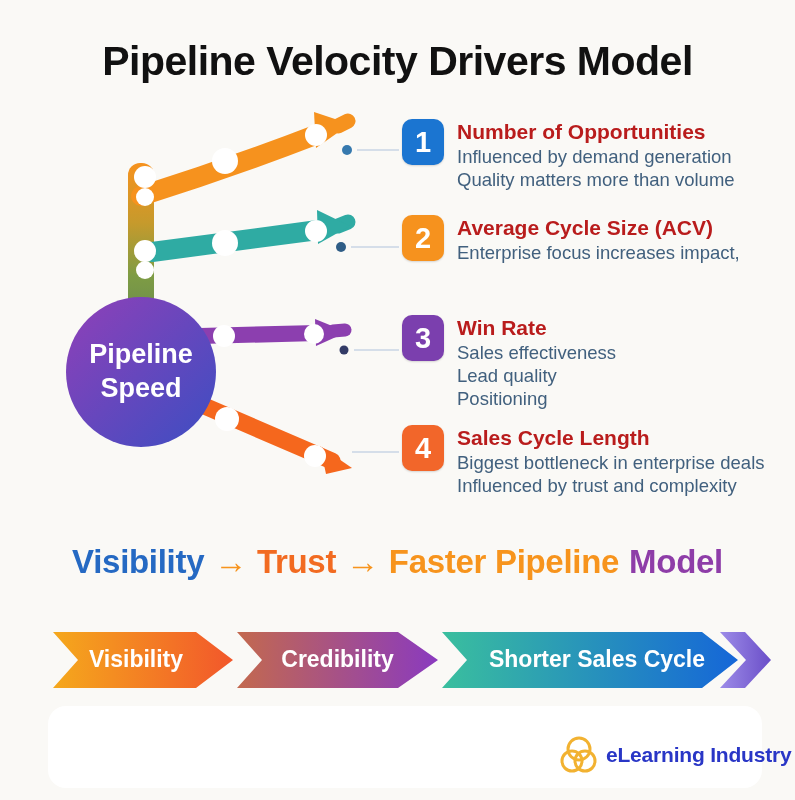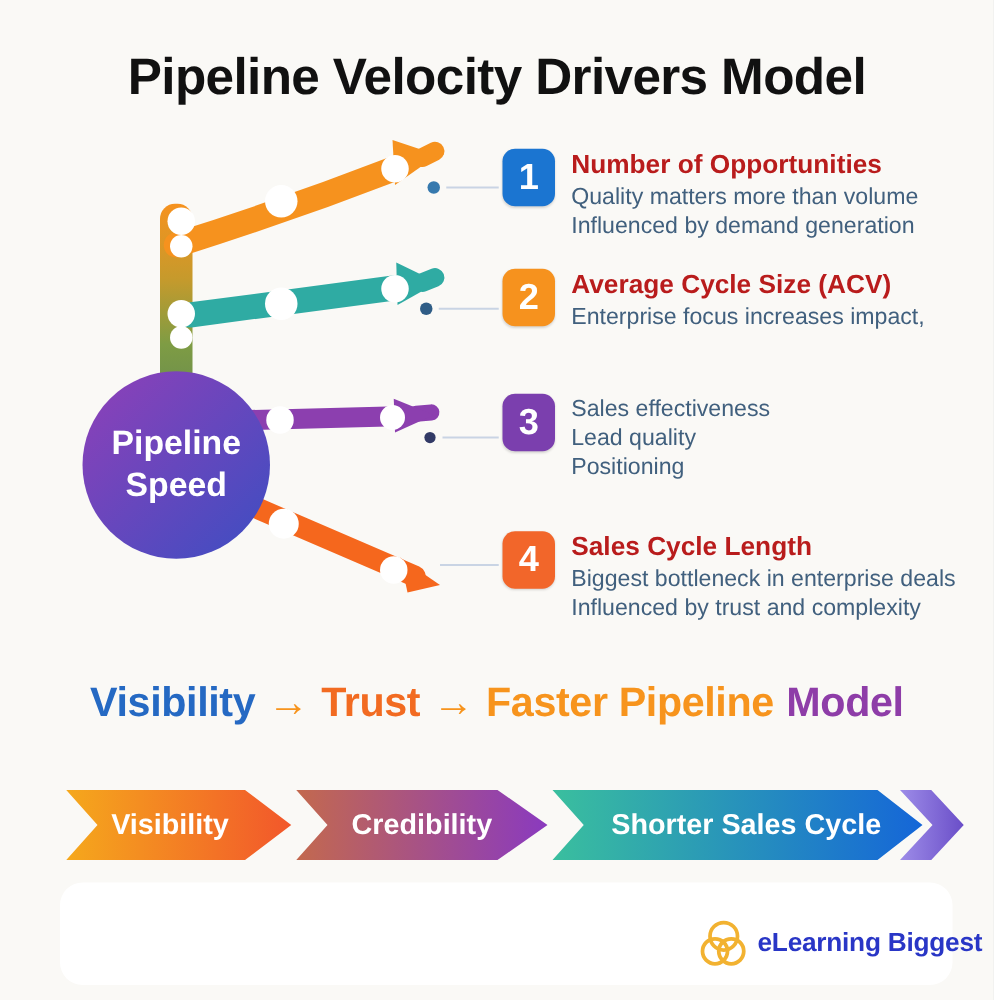--- a/index.html
+++ b/index.html
@@ -171,36 +171,37 @@
       <polygon points="720,632 745,632 771,660 745,688 720,688 746,660" fill="url(#chev4)"></polygon>
     </g>
   </svg>
 
   <div class="hub-label">Pipeline Speed</div>
 
   <div class="driver driver-1">
     <div class="num-box" style="background: rgb(27, 117, 209);">1</div>
     <div>
       <div class="driver-head">Number of Opportunities</div>
+      <div class="driver-line">Influenced by demand generation</div>
       <div class="driver-line">Quality matters more than volume</div>
-      <div class="driver-line">Influenced by demand generation</div>
     </div>
   </div>
 
   <div class="driver driver-2">
     <div class="num-box" style="background: rgb(246, 146, 30);">2</div>
     <div>
       <div class="driver-head">Average Cycle Size (ACV)</div>
       <div class="driver-line">Enterprise focus increases impact,</div>
     </div>
   </div>
 
   <div class="driver driver-3">
     <div class="num-box" style="background: rgb(123, 63, 174);">3</div>
     <div>
+      <div class="driver-head">Win Rate</div>
       <div class="driver-line">Sales effectiveness</div>
       <div class="driver-line">Lead quality</div>
       <div class="driver-line">Positioning</div>
     </div>
   </div>
 
   <div class="driver driver-4">
     <div class="num-box" style="background: rgb(242, 102, 42);">4</div>
     <div>
       <div class="driver-head">Sales Cycle Length</div>
@@ -217,16 +218,16 @@
   <div class="banner-label banner-label-2">Credibility</div>
   <div class="banner-label banner-label-3">Shorter Sales Cycle</div>
 
   <div class="bottom-card"></div>
   <div class="logo">
     <svg width="40" height="44" viewBox="0 0 40 44">
       <circle cx="21" cy="16" r="11" fill="none" stroke="#f2b231" stroke-width="3"></circle>
       <circle cx="14" cy="28" r="10" fill="none" stroke="#f2b231" stroke-width="3"></circle>
       <circle cx="27" cy="28" r="10" fill="none" stroke="#f2b231" stroke-width="3"></circle>
     </svg>
-    <span class="logo-text">eLearning Biggest</span>
+    <span class="logo-text">eLearning Industry</span>
   </div>
 
 </div>
 
 </body></html>

